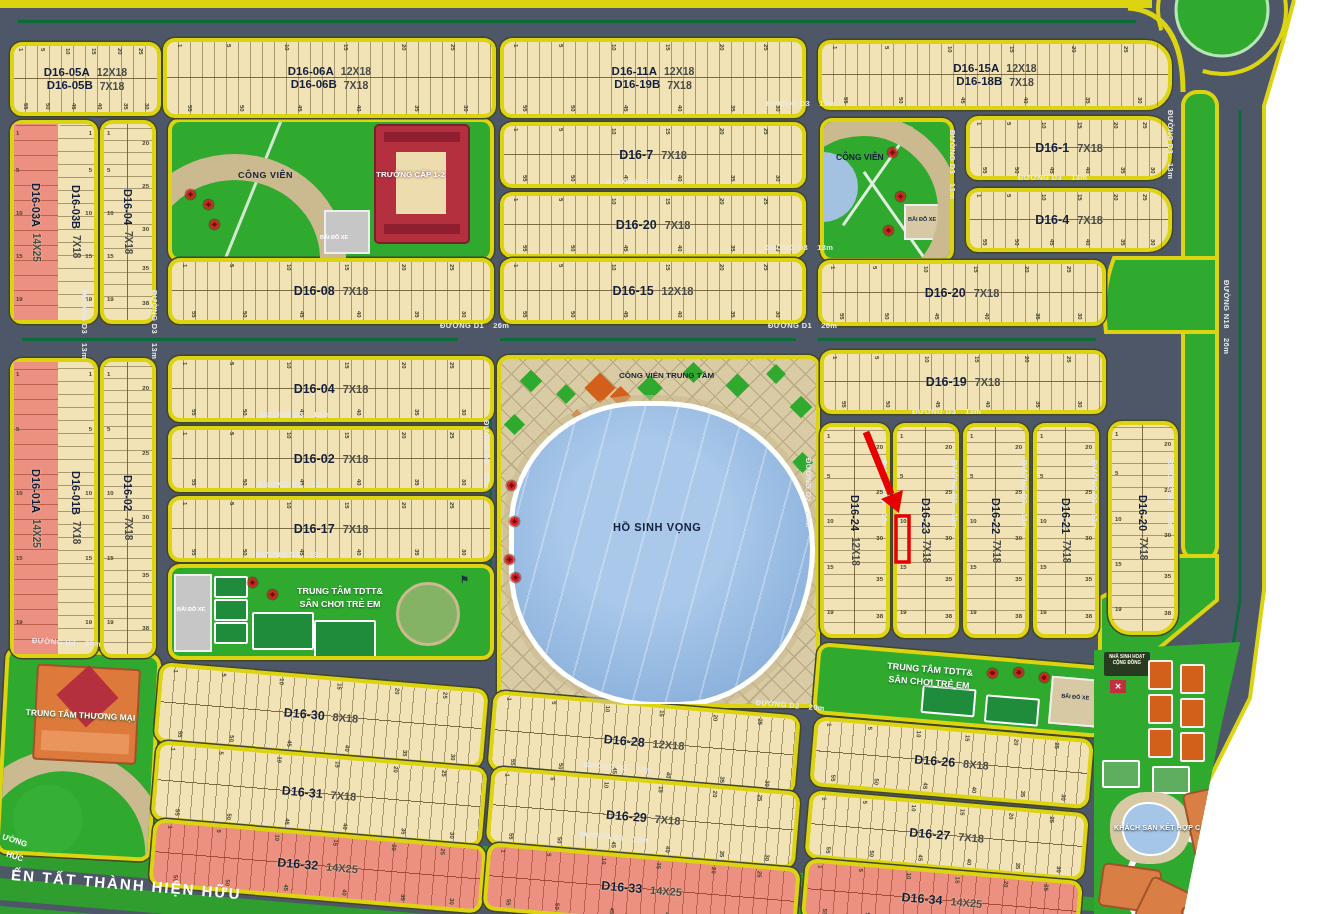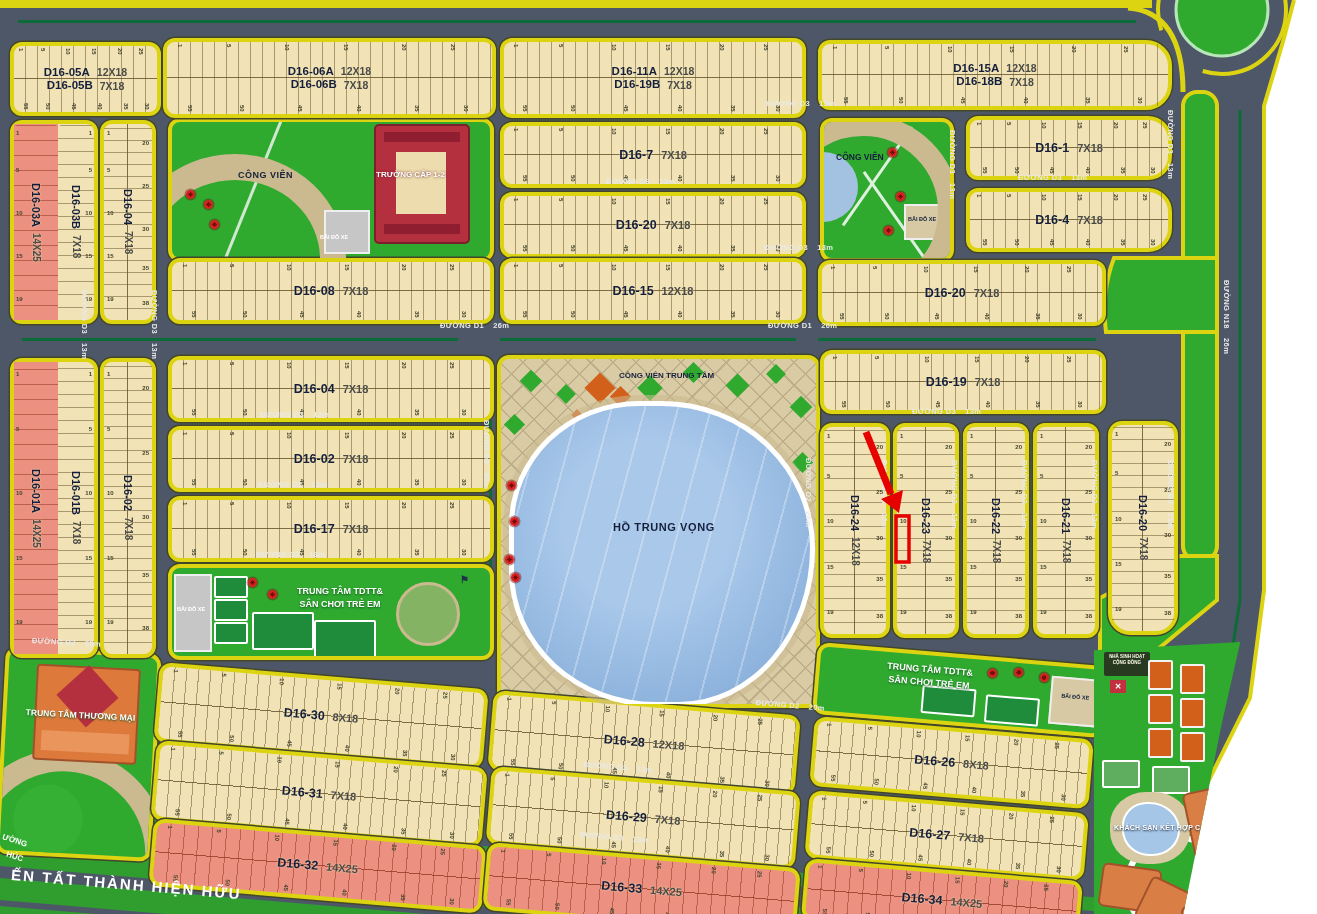--- a/index.html
+++ b/index.html
@@ -152,21 +152,21 @@
     <div class="dm" style="left:112px;top:30px;width:15px;height:15px;background:#d2601a;"></div>
     <div class="dm" style="left:72px;top:52px;width:8px;height:8px;background:#d2601a;"></div>
     <div class="dm" style="left:84px;top:55px;width:8px;height:8px;background:#d2601a;"></div>
     <div class="dm" style="left:96px;top:52px;width:8px;height:8px;background:#d2601a;"></div>
     <div class="flw" style="left:6px;top:122px;"></div>
       <div class="flw" style="left:9px;top:158px;"></div>
     <div class="flw" style="left:4px;top:196px;"></div>
       <div class="flw" style="left:10px;top:214px;"></div>
     <div class="lake" style="left:8px;top:42px;width:296px;height:296px;"></div>
     <div class="lm" style="left:118px;top:12px;font-size:8px;z-index:4;">CÔNG VIÊN TRUNG TÂM</div>
-    <div class="lm" style="left:112px;top:162px;font-size:11px;letter-spacing:.6px;z-index:5;">HỒ TRUNG VỌNG</div>
+    <div class="lm" style="left:112px;top:162px;font-size:11px;letter-spacing:.6px;z-index:5;">HỒ SINH VỌNG</div>
   </div>
 
   <div class="park" style="left:168px;top:564px;width:318px;height:88px;">
     <div class="gray bld" style="left:2px;top:6px;width:34px;height:74px;"></div>
     <div class="court" style="left:42px;top:8px;width:30px;height:18px;"></div>
     <div class="court" style="left:42px;top:31px;width:30px;height:18px;"></div>
     <div class="court" style="left:42px;top:54px;width:30px;height:18px;"></div>
     <div class="court" style="left:80px;top:44px;width:58px;height:34px;"></div>
     <div class="court" style="left:142px;top:52px;width:58px;height:34px;"></div>
     <div style="position:absolute;left:224px;top:14px;width:58px;height:58px;border-radius:50%;border:3px solid #cbb98f;background:rgba(203,185,143,.55);z-index:2;"></div>

